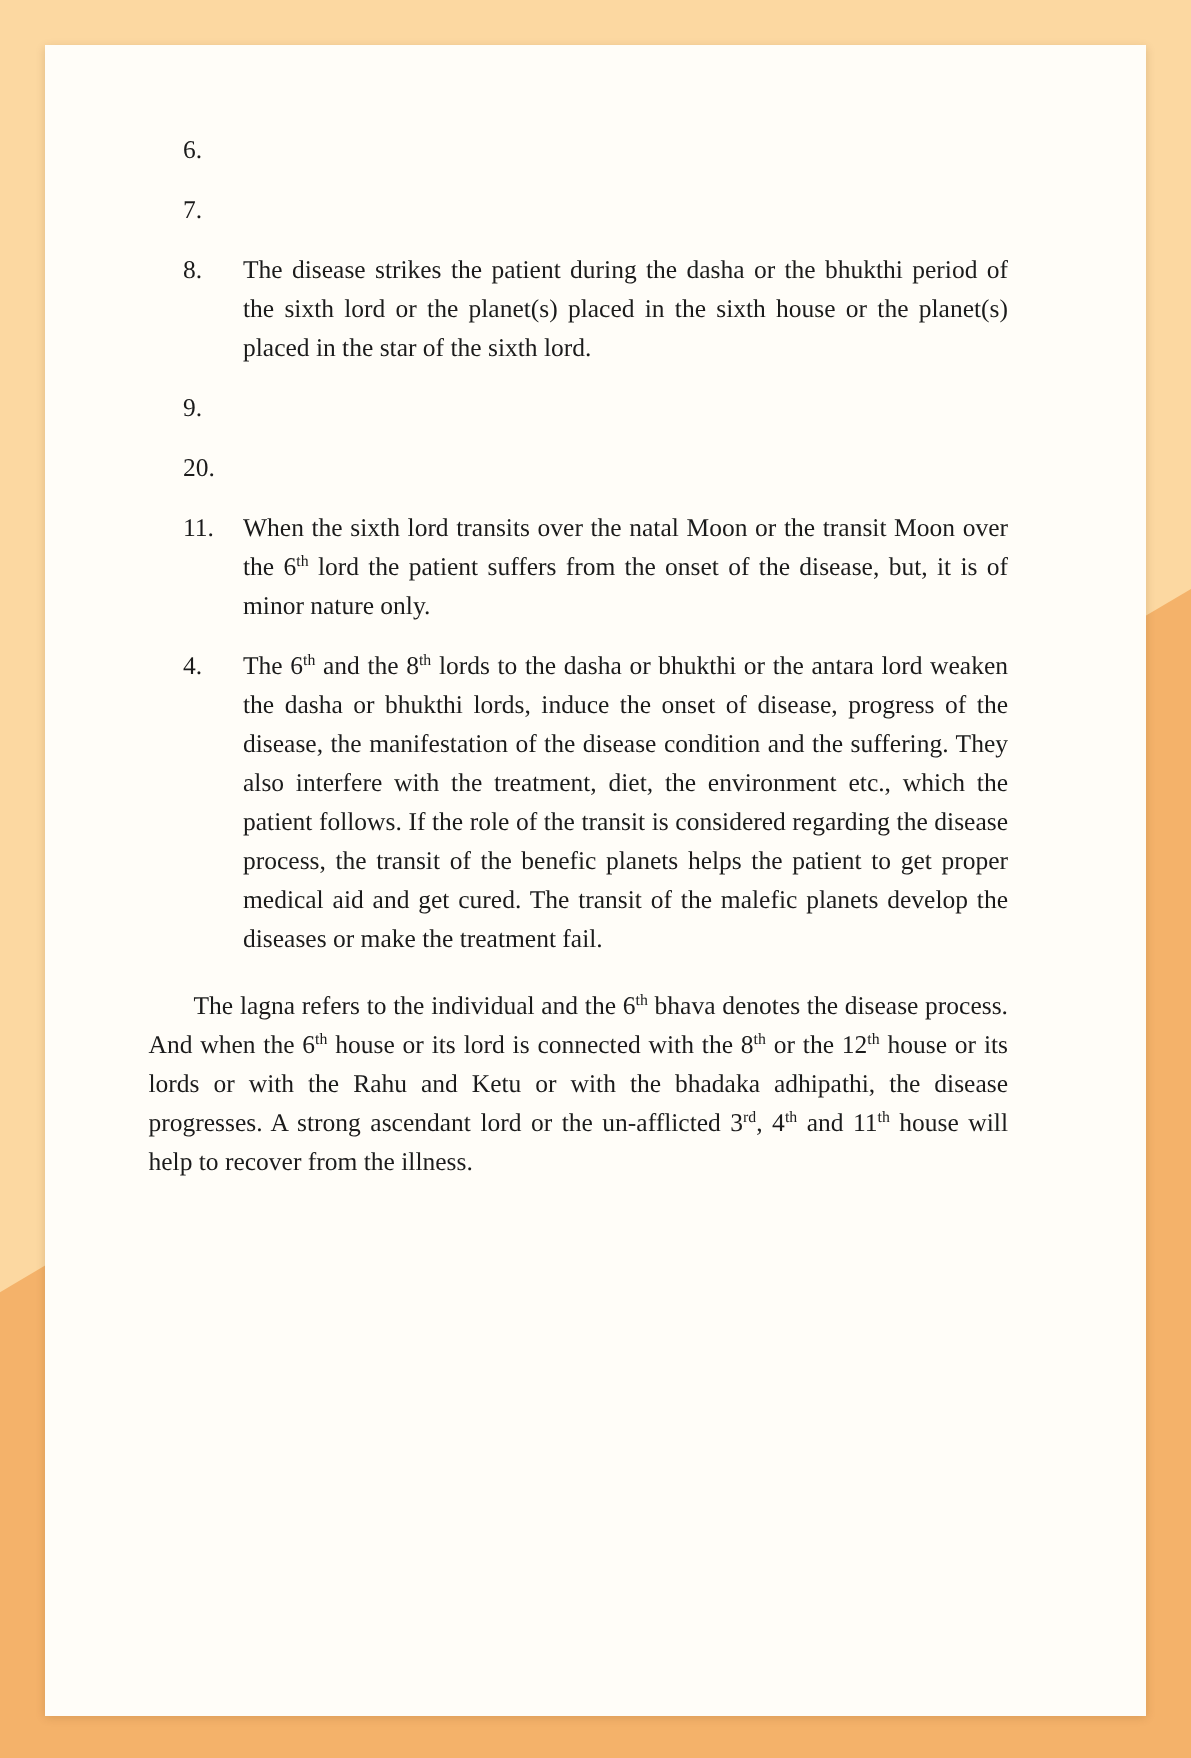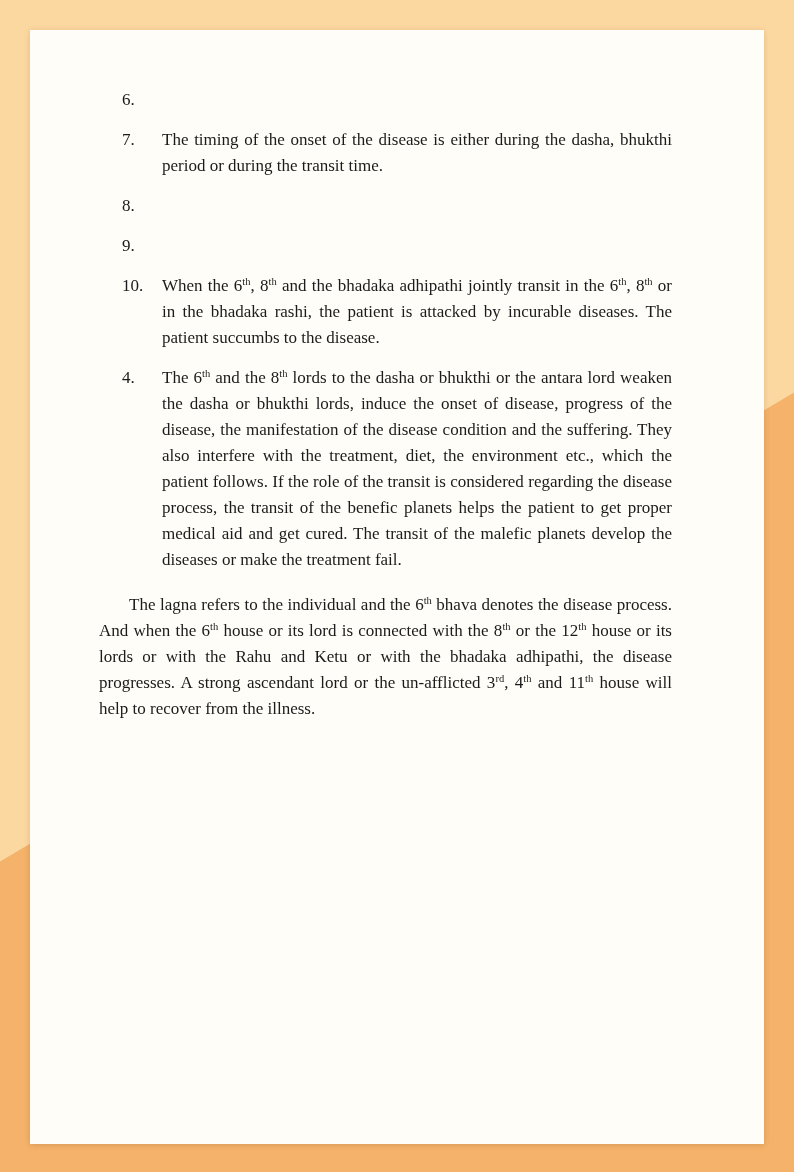--- a/index.html
+++ b/index.html
@@ -75,36 +75,39 @@
 
   <div class="paper">
     <div class="content">
 
       <div class="list-item">
         <span class="num">6.</span>
       </div>
 
       <div class="list-item">
         <span class="num">7.</span>
-        <div class="item-text">The timing of the onset of the disease is either during the dasha, bhukthi period or during the transit time.</div>
       </div>
 
       <div class="list-item">
         <span class="num">8.</span>
+        <div class="item-text">The disease strikes the patient during the dasha or the bhukthi period of the sixth lord or the planet(s) placed in the sixth house or the planet(s) placed in the star of the sixth lord.</div>
       </div>
 
       <div class="list-item">
         <span class="num">9.</span>
       </div>
 
       <div class="list-item">
-        <span class="num">10.</span>
-        <div class="item-text">When the 6<sup>th</sup>, 8<sup>th</sup> and the bhadaka adhipathi jointly transit in the 6<sup>th</sup>, 8<sup>th</sup> or in the bhadaka rashi, the patient is attacked by incurable diseases. The patient succumbs to the disease.</div>
+        <span class="num">20.</span>
       </div>
 
+      <div class="list-item">
+        <span class="num">11.</span>
+        <div class="item-text">When the sixth lord transits over the natal Moon or the transit Moon over the 6<sup>th</sup> lord the patient suffers from the onset of the disease, but, it is of minor nature only.</div>
+      </div>
 
       <div class="list-item">
         <span class="num">4.</span>
         <div class="item-text">The 6<sup>th</sup> and the 8<sup>th</sup> lords to the dasha or bhukthi or the antara lord weaken the dasha or bhukthi lords, induce the onset of disease, progress of the disease, the manifestation of the disease condition and the suffering. They also interfere with the treatment, diet, the environment etc., which the patient follows. If the role of the transit is considered regarding the disease process, the transit of the benefic planets helps the patient to get proper medical aid and get cured. The transit of the malefic planets develop the diseases or make the treatment fail.</div>
       </div>
 
       <p class="closing">The lagna refers to the individual and the 6<sup>th</sup> bhava denotes the disease process. And when the 6<sup>th</sup> house or its lord is connected with the 8<sup>th</sup> or the 12<sup>th</sup> house or its lords or with the Rahu and Ketu or with the bhadaka adhipathi, the disease progresses. A strong ascendant lord or the un-afflicted 3<sup>rd</sup>, 4<sup>th</sup> and 11<sup>th</sup> house will help to recover from the illness.</p>
 
     </div>
   </div>

